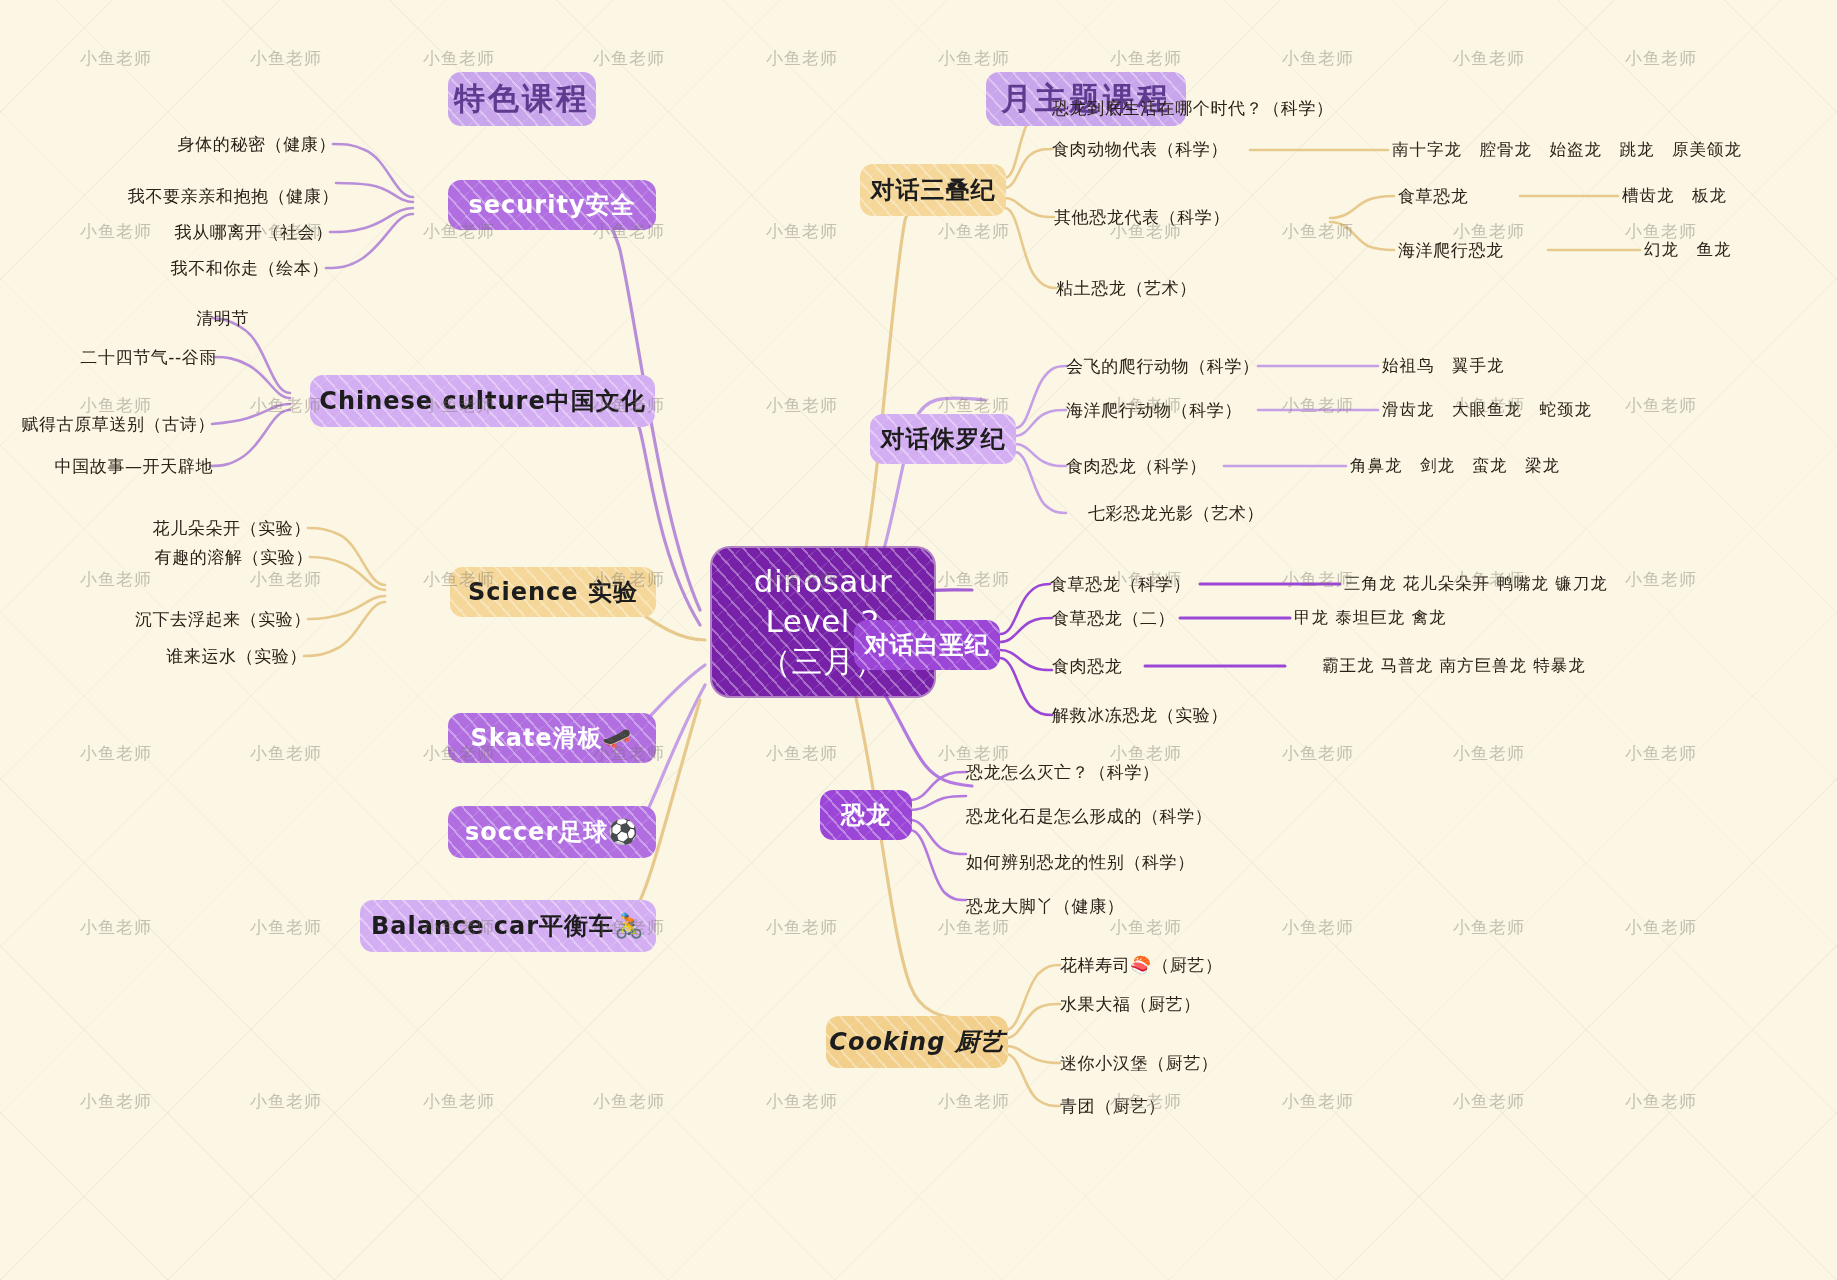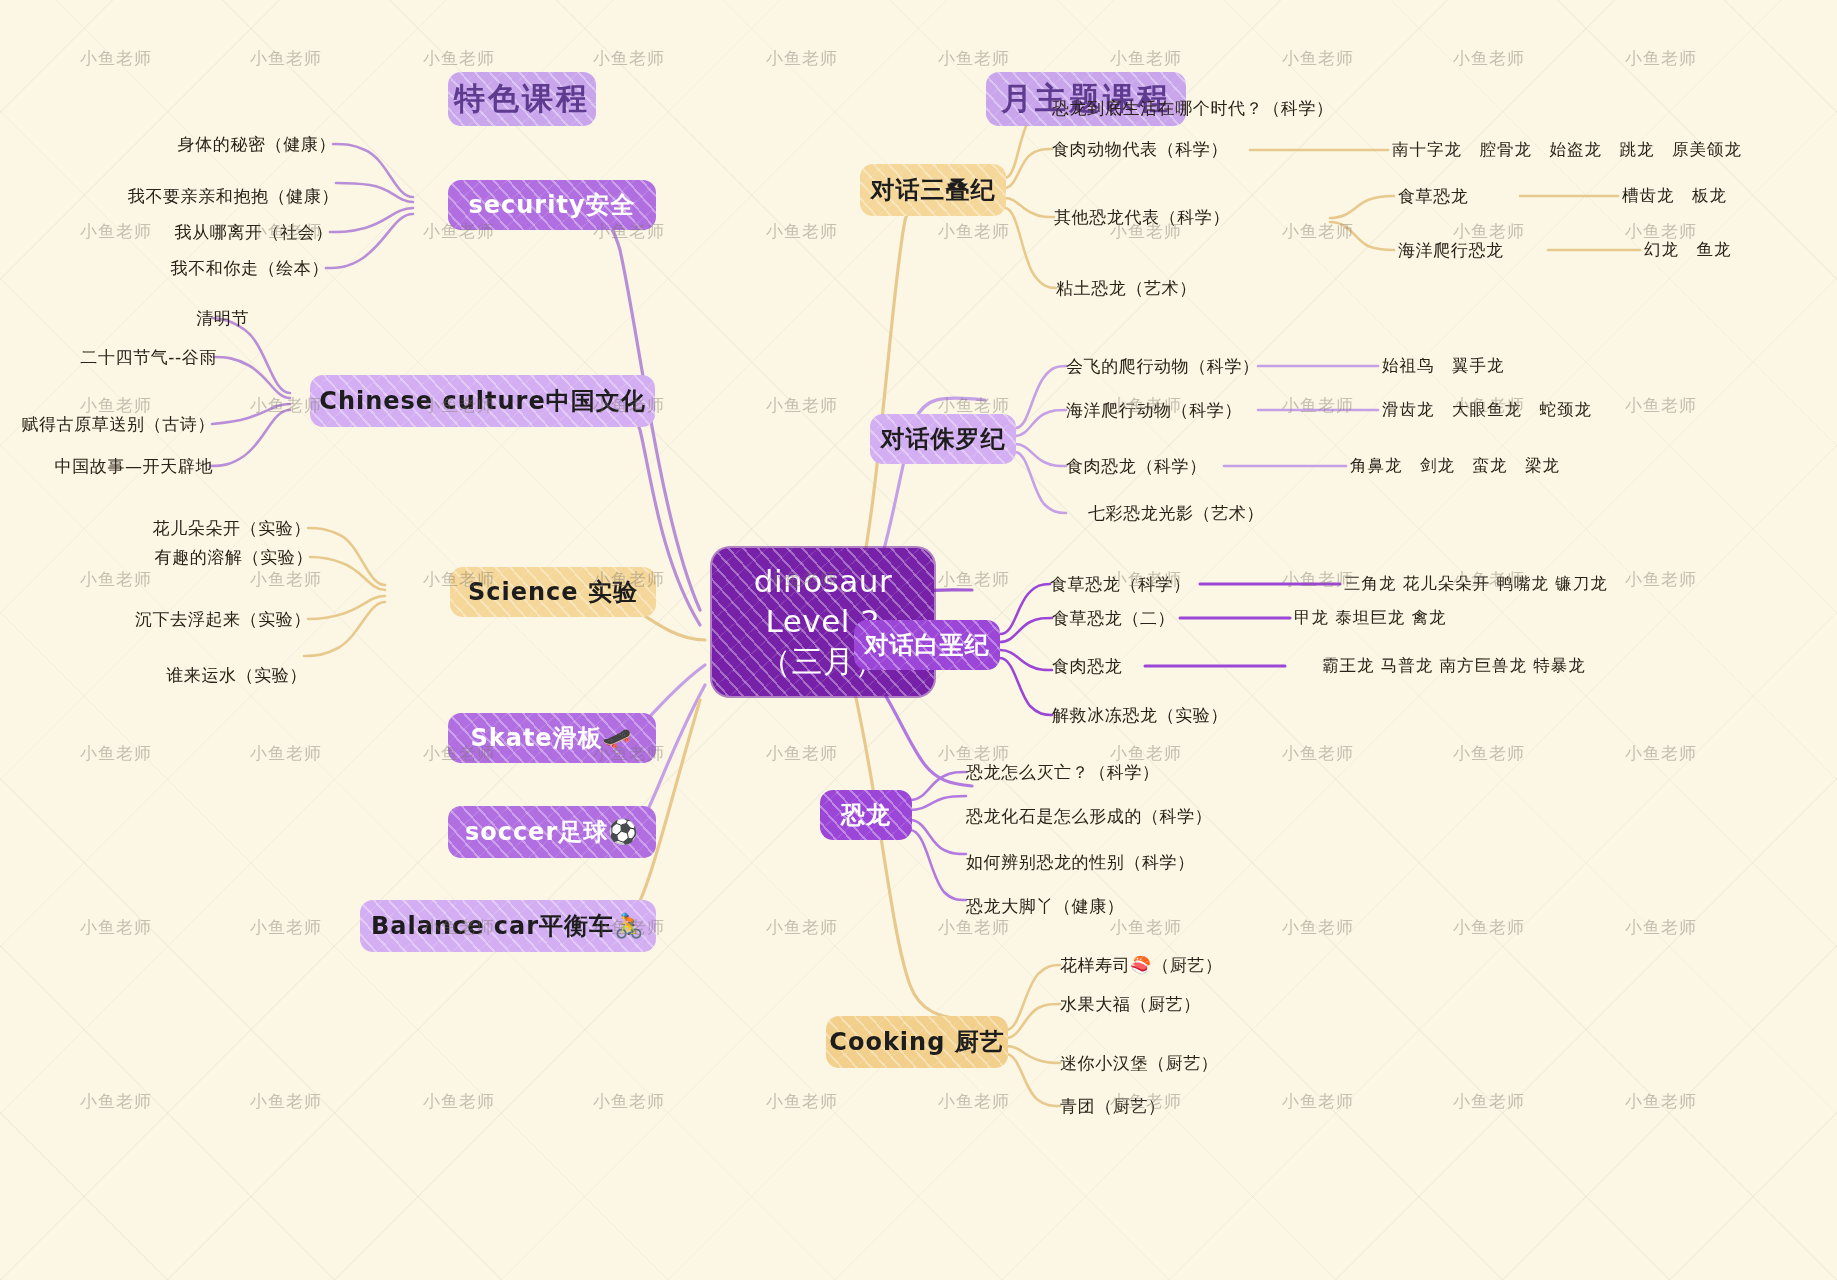--- a/index.html
+++ b/index.html
@@ -180,27 +180,27 @@
   <div class="leaf l" style="left:329px; top:268px;">我不和你走（绘本）</div>
 
   <div class="leaf l" style="left:225px; top:318px;margin-left:24px;">清明节</div>
   <div class="leaf l" style="left:217px; top:357px;">二十四节气--谷雨</div>
   <div class="leaf l" style="left:215px; top:424px;">赋得古原草送别（古诗）</div>
   <div class="leaf l" style="left:213px; top:466px;">中国故事—开天辟地</div>
 
   <div class="leaf l" style="left:311px; top:528px;">花儿朵朵开（实验）</div>
   <div class="leaf l" style="left:313px; top:557px;">有趣的溶解（实验）</div>
   <div class="leaf l" style="left:311px; top:619px;">沉下去浮起来（实验）</div>
-  <div class="leaf l" style="left:307px; top:656px;margin-top:19px;">谁来运水（实验）</div>
+  <div class="leaf l" style="left:307px; top:656px;">谁来运水（实验）</div>
 
   <div class="node node-br amber" style="left:860px; top:164px; width:146px; height:52px;">对话三叠纪</div>
   <div class="node node-br vio-lite" style="left:870px; top:414px; width:146px; height:50px;">对话侏罗纪</div>
   <div class="node node-br vio-dark" style="left:854px; top:620px; width:146px; height:50px;">对话白垩纪</div>
   <div class="node node-br vio-dark" style="left:820px; top:790px; width:92px; height:50px;">恐龙</div>
-  <div class="node node-br amber-d" style="left:826px; top:1016px; width:182px; height:52px;">Cooking 厨艺</div>
+  <div class="node node-br amber-d" style="left:826px; top:1016px; width:182px; height:52px;font-style:italic;">Cooking 厨艺</div>
 
   <div class="leaf r" style="left:1052px; top:108px;">恐龙到底生活在哪个时代？（科学）</div>
   <div class="leaf r" style="left:1052px; top:149px;">食肉动物代表（科学）</div>
   <div class="leaf r leaf3" style="left:1392px; top:150px;">南十字龙　腔骨龙　始盗龙　跳龙　原美颌龙</div>
   <div class="leaf r" style="left:1054px; top:217px;">其他恐龙代表（科学）</div>
   <div class="leaf r" style="left:1398px; top:196px;">食草恐龙</div>
   <div class="leaf r leaf3" style="left:1622px; top:196px;">槽齿龙　板龙</div>
   <div class="leaf r" style="left:1398px; top:250px;">海洋爬行恐龙</div>
   <div class="leaf r leaf3" style="left:1644px; top:250px;">幻龙　鱼龙</div>
   <div class="leaf r" style="left:1056px; top:288px;">粘土恐龙（艺术）</div>

